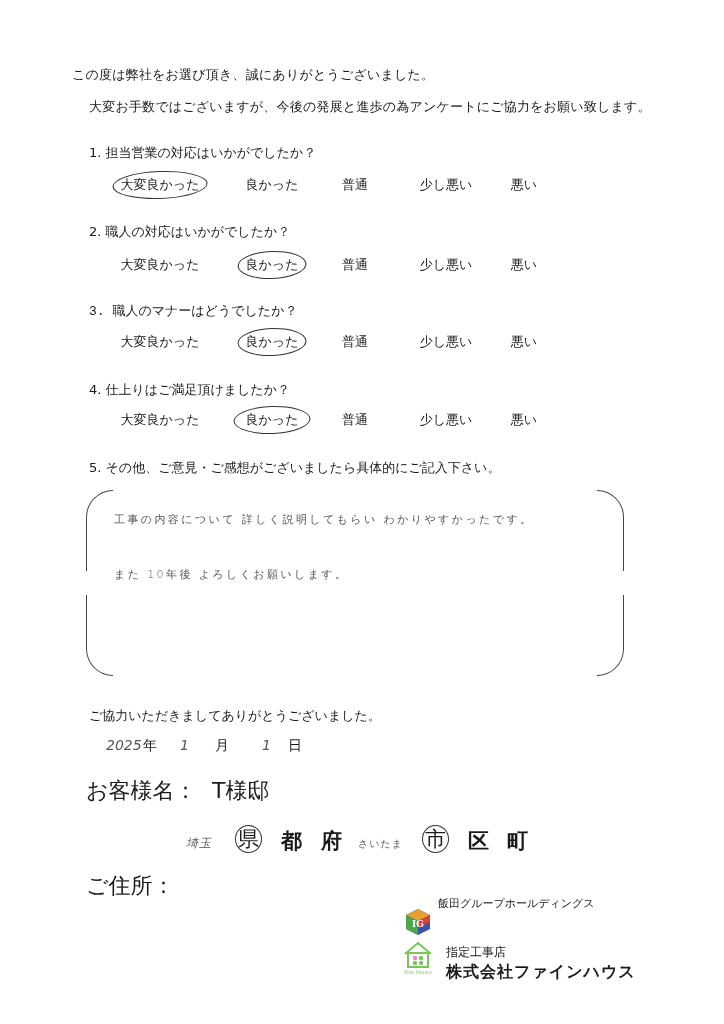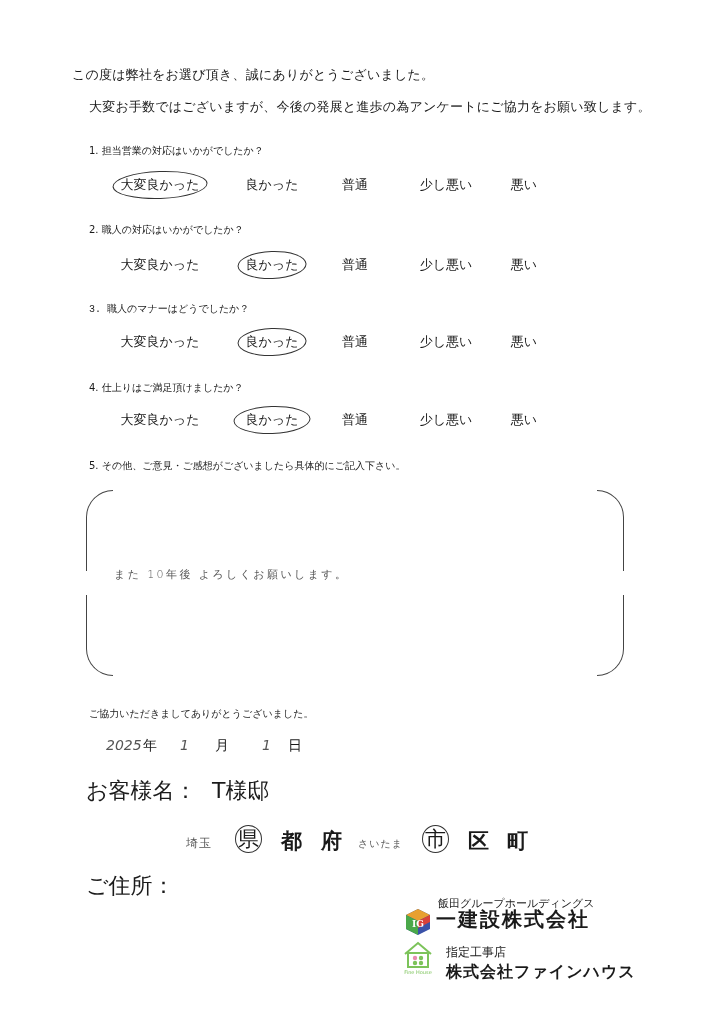--- a/index.html
+++ b/index.html
@@ -3,21 +3,21 @@
   <meta charset="utf-8">
   <style>
     html, body { margin: 0; padding: 0; background: #ffffff; }
     body {
       width: 724px; height: 1024px; position: relative; overflow: hidden;
       font-family: "DejaVu Sans", "Liberation Sans", sans-serif;
       color: #1a1a1a;
     }
     .abs { position: absolute; }
     .intro { font-size: 13px; letter-spacing: 0.2px; white-space: nowrap; }
-    .q { font-size: 10px; white-space: nowrap; }
+    .q { font-size: 13px; white-space: nowrap; }
     .opt { font-size: 13px; white-space: nowrap; transform: translateX(-50%); text-align: center; }
     .circled {
       position: absolute; left: -8px; right: -8px; top: -5px; bottom: -5px;
       border: 1.2px solid #333; border-radius: 50%; transform: rotate(-2deg);
       pointer-events: none;
     }
     .hand {
       font-family: "DejaVu Sans", sans-serif; font-size: 11px; color: #555;
       letter-spacing: 2.4px; white-space: nowrap; font-weight: 300;
     }
@@ -89,40 +89,41 @@
   <div class="abs opt" style="left:524px; top:411px;">悪い</div>
 </div>
 
 <div class="abs q" style="left:89px; top:459px;">5. その他、ご意見・ご感想がございましたら具体的にご記入下さい。</div>
 
 <div class="abs" style="left:86px; top:490px; width:538px; height:186px;">
   <div class="bracket" style="left:0; top:0; height:80px; border-right:none; border-bottom:none; border-top-left-radius:28px;"></div>
   <div class="bracket" style="left:0; bottom:0; height:80px; border-right:none; border-top:none; border-bottom-left-radius:28px;"></div>
   <div class="bracket" style="right:0; top:0; height:80px; border-left:none; border-bottom:none; border-top-right-radius:28px;"></div>
   <div class="bracket" style="right:0; bottom:0; height:80px; border-left:none; border-top:none; border-bottom-right-radius:28px;"></div>
+  <div class="abs hand" style="left:28px; top:22px;">工事の内容について 詳しく説明してもらい わかりやすかったです。</div>
   <div class="abs hand" style="left:28px; top:77px;">また 10年後 よろしくお願いします。</div>
 </div>
 
 <div class="abs q" style="left:89px; top:707px;">ご協力いただきましてありがとうございました。</div>
 
 <div>
   <div class="abs date-hand" style="left:106px; top:737px;">2025</div>
   <div class="abs date-unit" style="left:143px; top:737px;">年</div>
   <div class="abs date-hand" style="left:180px; top:737px;">1</div>
   <div class="abs date-unit" style="left:215px; top:737px;">月</div>
   <div class="abs date-hand" style="left:262px; top:737px;">1</div>
   <div class="abs date-unit" style="left:288px; top:737px;">日</div>
 </div>
 
 <div class="abs big" style="left:86px; top:776px;">お客様名：</div>
 <div class="abs big" style="left:212px; top:776px;">T様邸</div>
 
 <div>
   <div class="abs big" style="left:86px; top:827px;margin-top:44px;">ご住所：</div>
-  <div class="abs small-hand" style="left:186px; top:835px; font-size:12px;">埼玉</div>
+  <div class="abs small-hand" style="left:186px; top:835px; font-size:12px;font-style:italic;">埼玉</div>
   <div class="abs" style="left:238px; top:827px;">
     <span class="ring-char">県</span>
   </div>
   <div class="abs addr-unit" style="left:281px; top:827px; font-weight:bold;">都</div>
   <div class="abs addr-unit" style="left:321px; top:827px; font-weight:bold;">府</div>
   <div class="abs small-hand" style="left:358px; top:837px;">さいたま</div>
   <div class="abs" style="left:425px; top:827px;">
     <span class="ring-char">市</span>
   </div>
   <div class="abs addr-unit" style="left:468px; top:827px; font-weight:bold;">区</div>
@@ -134,21 +135,20 @@
   <div class="abs" style="left:6px; top:18px; width:28px; height:28px;">
     <svg width="28" height="28" viewBox="0 0 28 28">
       <polygon points="14,1 26,7 26,21 14,27 2,21 2,7" fill="#3a52a8"></polygon>
       <polygon points="14,1 26,7 14,13 2,7" fill="#e8a030"></polygon>
       <polygon points="2,7 14,13 14,27 2,21" fill="#4aa84a"></polygon>
       <polygon points="14,13 26,7 26,14 14,20" fill="#d9413a"></polygon>
       <text x="14" y="19" font-size="9" text-anchor="middle" fill="#ffffff" font-family="DejaVu Serif, serif" font-weight="bold">IG</text>
     </svg>
   </div>
   <div class="abs logo-sub" style="left:40px; top:6px;">飯田グループホールディングス</div>
-  <div class="abs logo-main" style="left:38px; top:16px;">一建設株式会社</div>
 
   <div class="abs" style="left:4px; top:50px; width:32px; height:36px;">
     <svg width="32" height="36" viewBox="0 0 32 36">
       <polyline points="3,14 16,3 29,14" fill="none" stroke="#7cc35a" stroke-width="2"></polyline>
       <rect x="6" y="13" width="20" height="14" fill="none" stroke="#7cc35a" stroke-width="2"></rect>
       <circle cx="13" cy="18" r="2.2" fill="#e88ab0"></circle>
       <circle cx="19" cy="18" r="2.2" fill="#7cc35a"></circle>
       <circle cx="13" cy="23" r="2.2" fill="#7cc35a"></circle>
       <circle cx="19" cy="23" r="2.2" fill="#7cc35a"></circle>
       <text x="16" y="34" font-size="5" text-anchor="middle" fill="#7cc35a" font-family="DejaVu Sans, sans-serif">Fine House</text>

